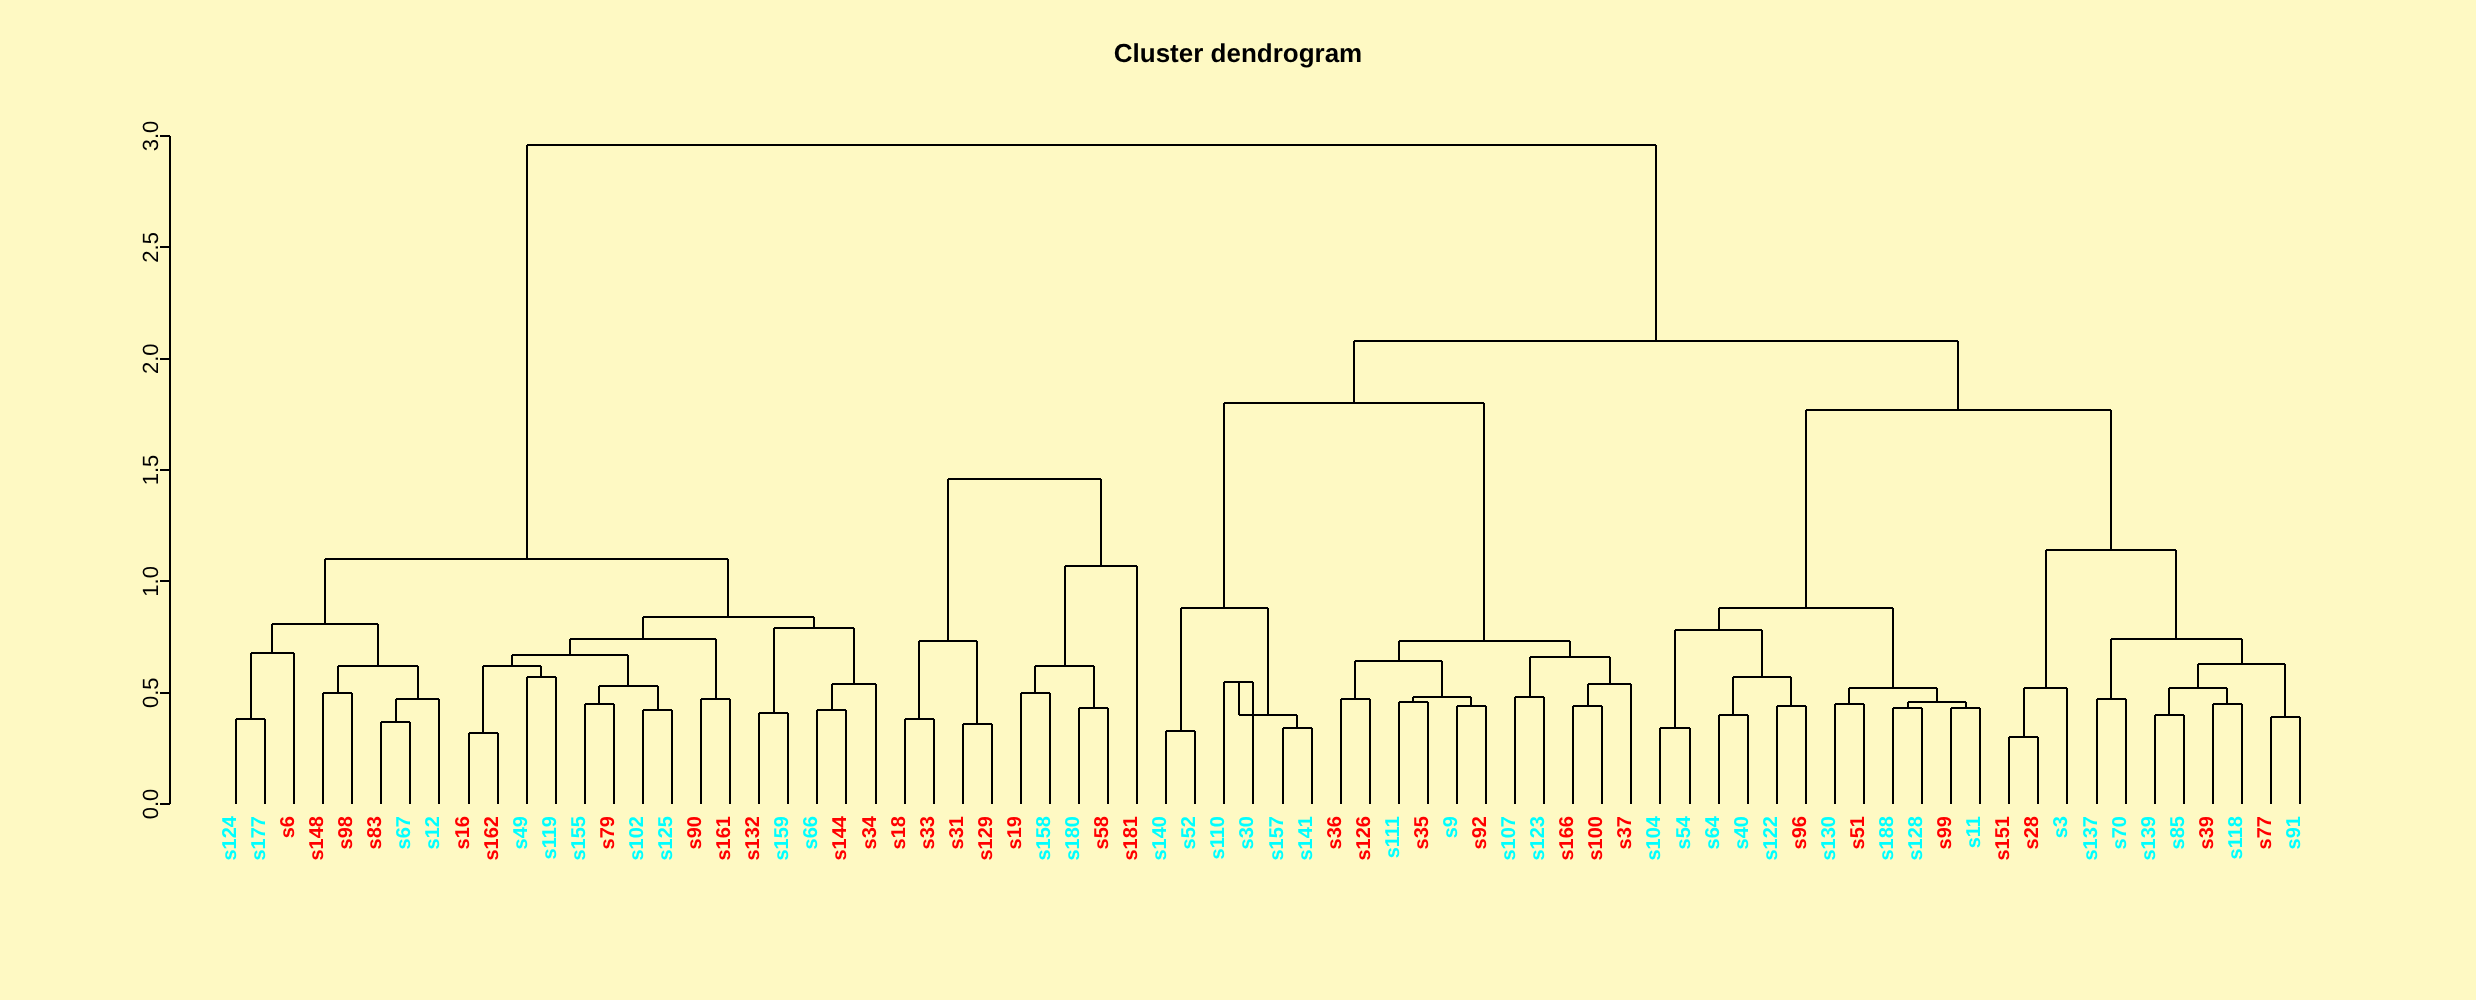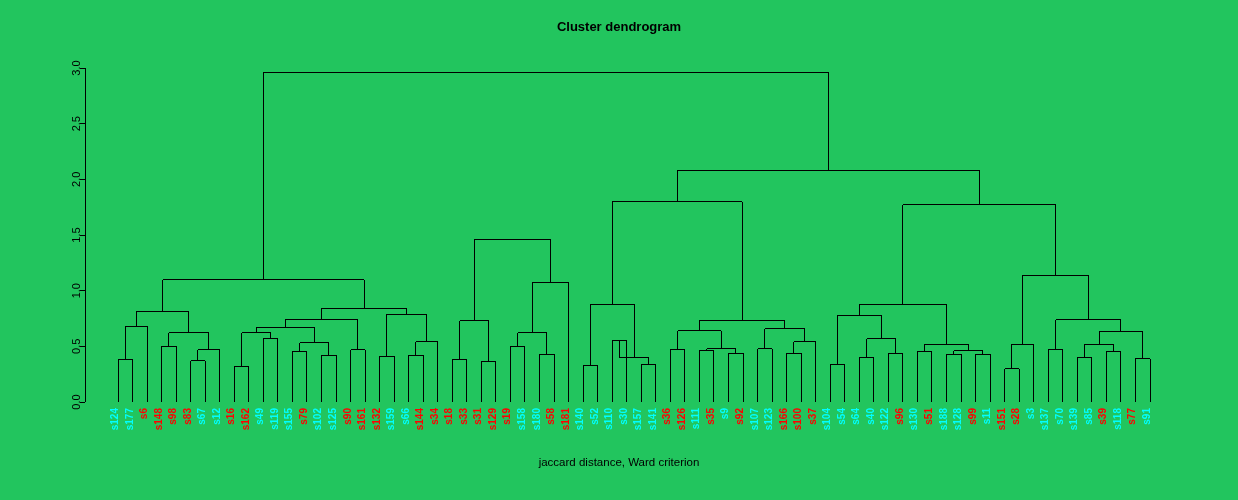--- a/index.html
+++ b/index.html
@@ -1,17 +1,17 @@
 <!DOCTYPE html>
 <html><head>
 <meta charset="utf-8">
 <style>
   html,body{margin:0;padding:0;background:#ffffff;}
   body{width:1238px;height:500px;font-family:"Liberation Sans",sans-serif;overflow:hidden;}
-  #root{position:relative;width:1238px;height:500px;background:#22c55e;}
+  #root{position:relative;width:1238px;height:500px;background:#fef9c3;}
   #title{
     position:absolute;left:0;top:19px;width:1238px;text-align:center;
     font-size:13px;font-weight:bold;color:#000;letter-spacing:0px;
   }
   #xlabel{
     position:absolute;left:0;top:456px;width:1238px;text-align:center;
     font-size:11.5px;color:#000;
   }
   #plot{position:absolute;left:0;top:0;width:1238px;height:500px;}
   svg{display:block;}
@@ -331,15 +331,14 @@
           <text x="1077.323943661972" y="408" class="leaf-label" fill="#00FFFF" text-anchor="end" transform="rotate(-90 1077.323943661972 408)">s139</text>
           <text x="1091.8591549295775" y="408" class="leaf-label" fill="#00FFFF" text-anchor="end" transform="rotate(-90 1091.8591549295775 408)">s85</text>
           <text x="1106.394366197183" y="408" class="leaf-label" fill="#FF0000" text-anchor="end" transform="rotate(-90 1106.394366197183 408)">s39</text>
           <text x="1120.9295774647887" y="408" class="leaf-label" fill="#00FFFF" text-anchor="end" transform="rotate(-90 1120.9295774647887 408)">s118</text>
           <text x="1135.4647887323945" y="408" class="leaf-label" fill="#FF0000" text-anchor="end" transform="rotate(-90 1135.4647887323945 408)">s77</text>
           <text x="1150" y="408" class="leaf-label" fill="#00FFFF" text-anchor="end" transform="rotate(-90 1150 408)">s91</text>
         </g>
     </svg>
   </div>
 
-  <div id="xlabel">jaccard distance, Ward criterion</div>
 
 </div>
 
 </body></html>

